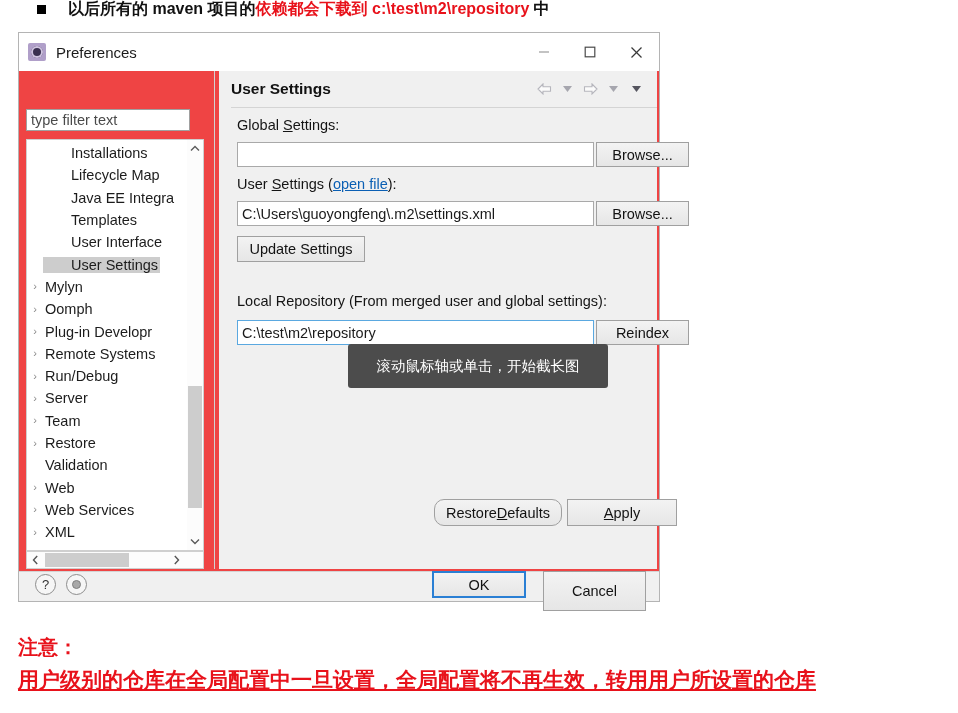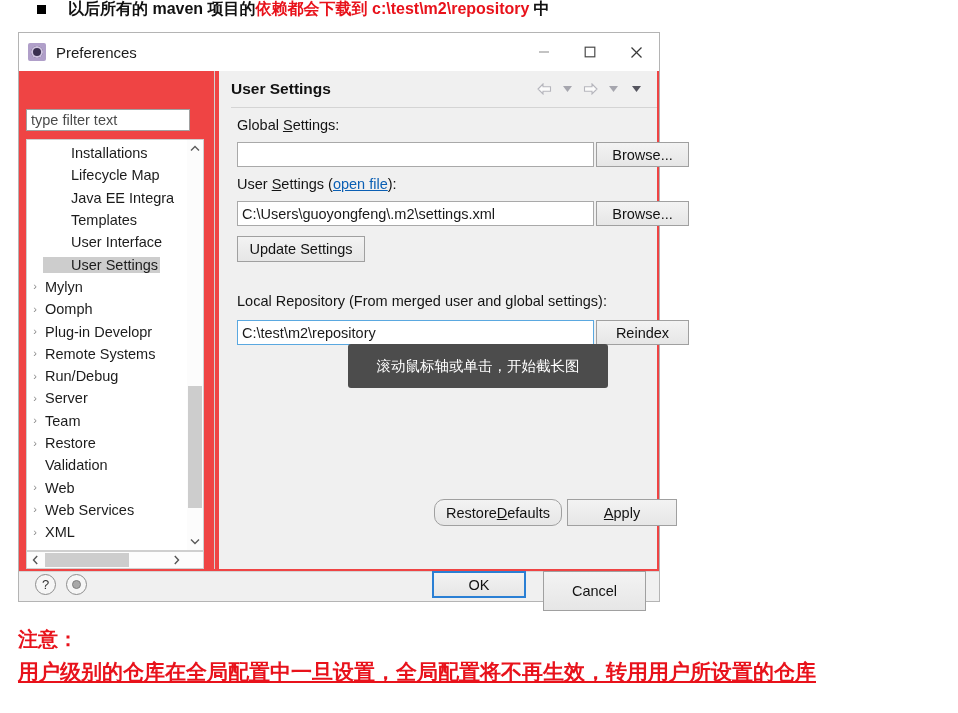--- a/index.html
+++ b/index.html
@@ -381,20 +381,21 @@
 
   
   .note-block {
     position: absolute;
     left: 18px;
     width: 930px;
     color: #e8121b;
     font-weight: bold;
     font-family: "Liberation Serif", serif;
     white-space: nowrap;
+    margin-top: 8px;
   }
   .note-1 { top: 626px; font-size: 20px; }
   .note-2 { top: 658px; font-size: 21px; text-decoration: underline; }
 </style>
 </head>
 <body>
 
 <div class="top-note">
   <span class="bullet-sq"></span>
   <span class="blk">以后所有的 maven 项目的</span>

